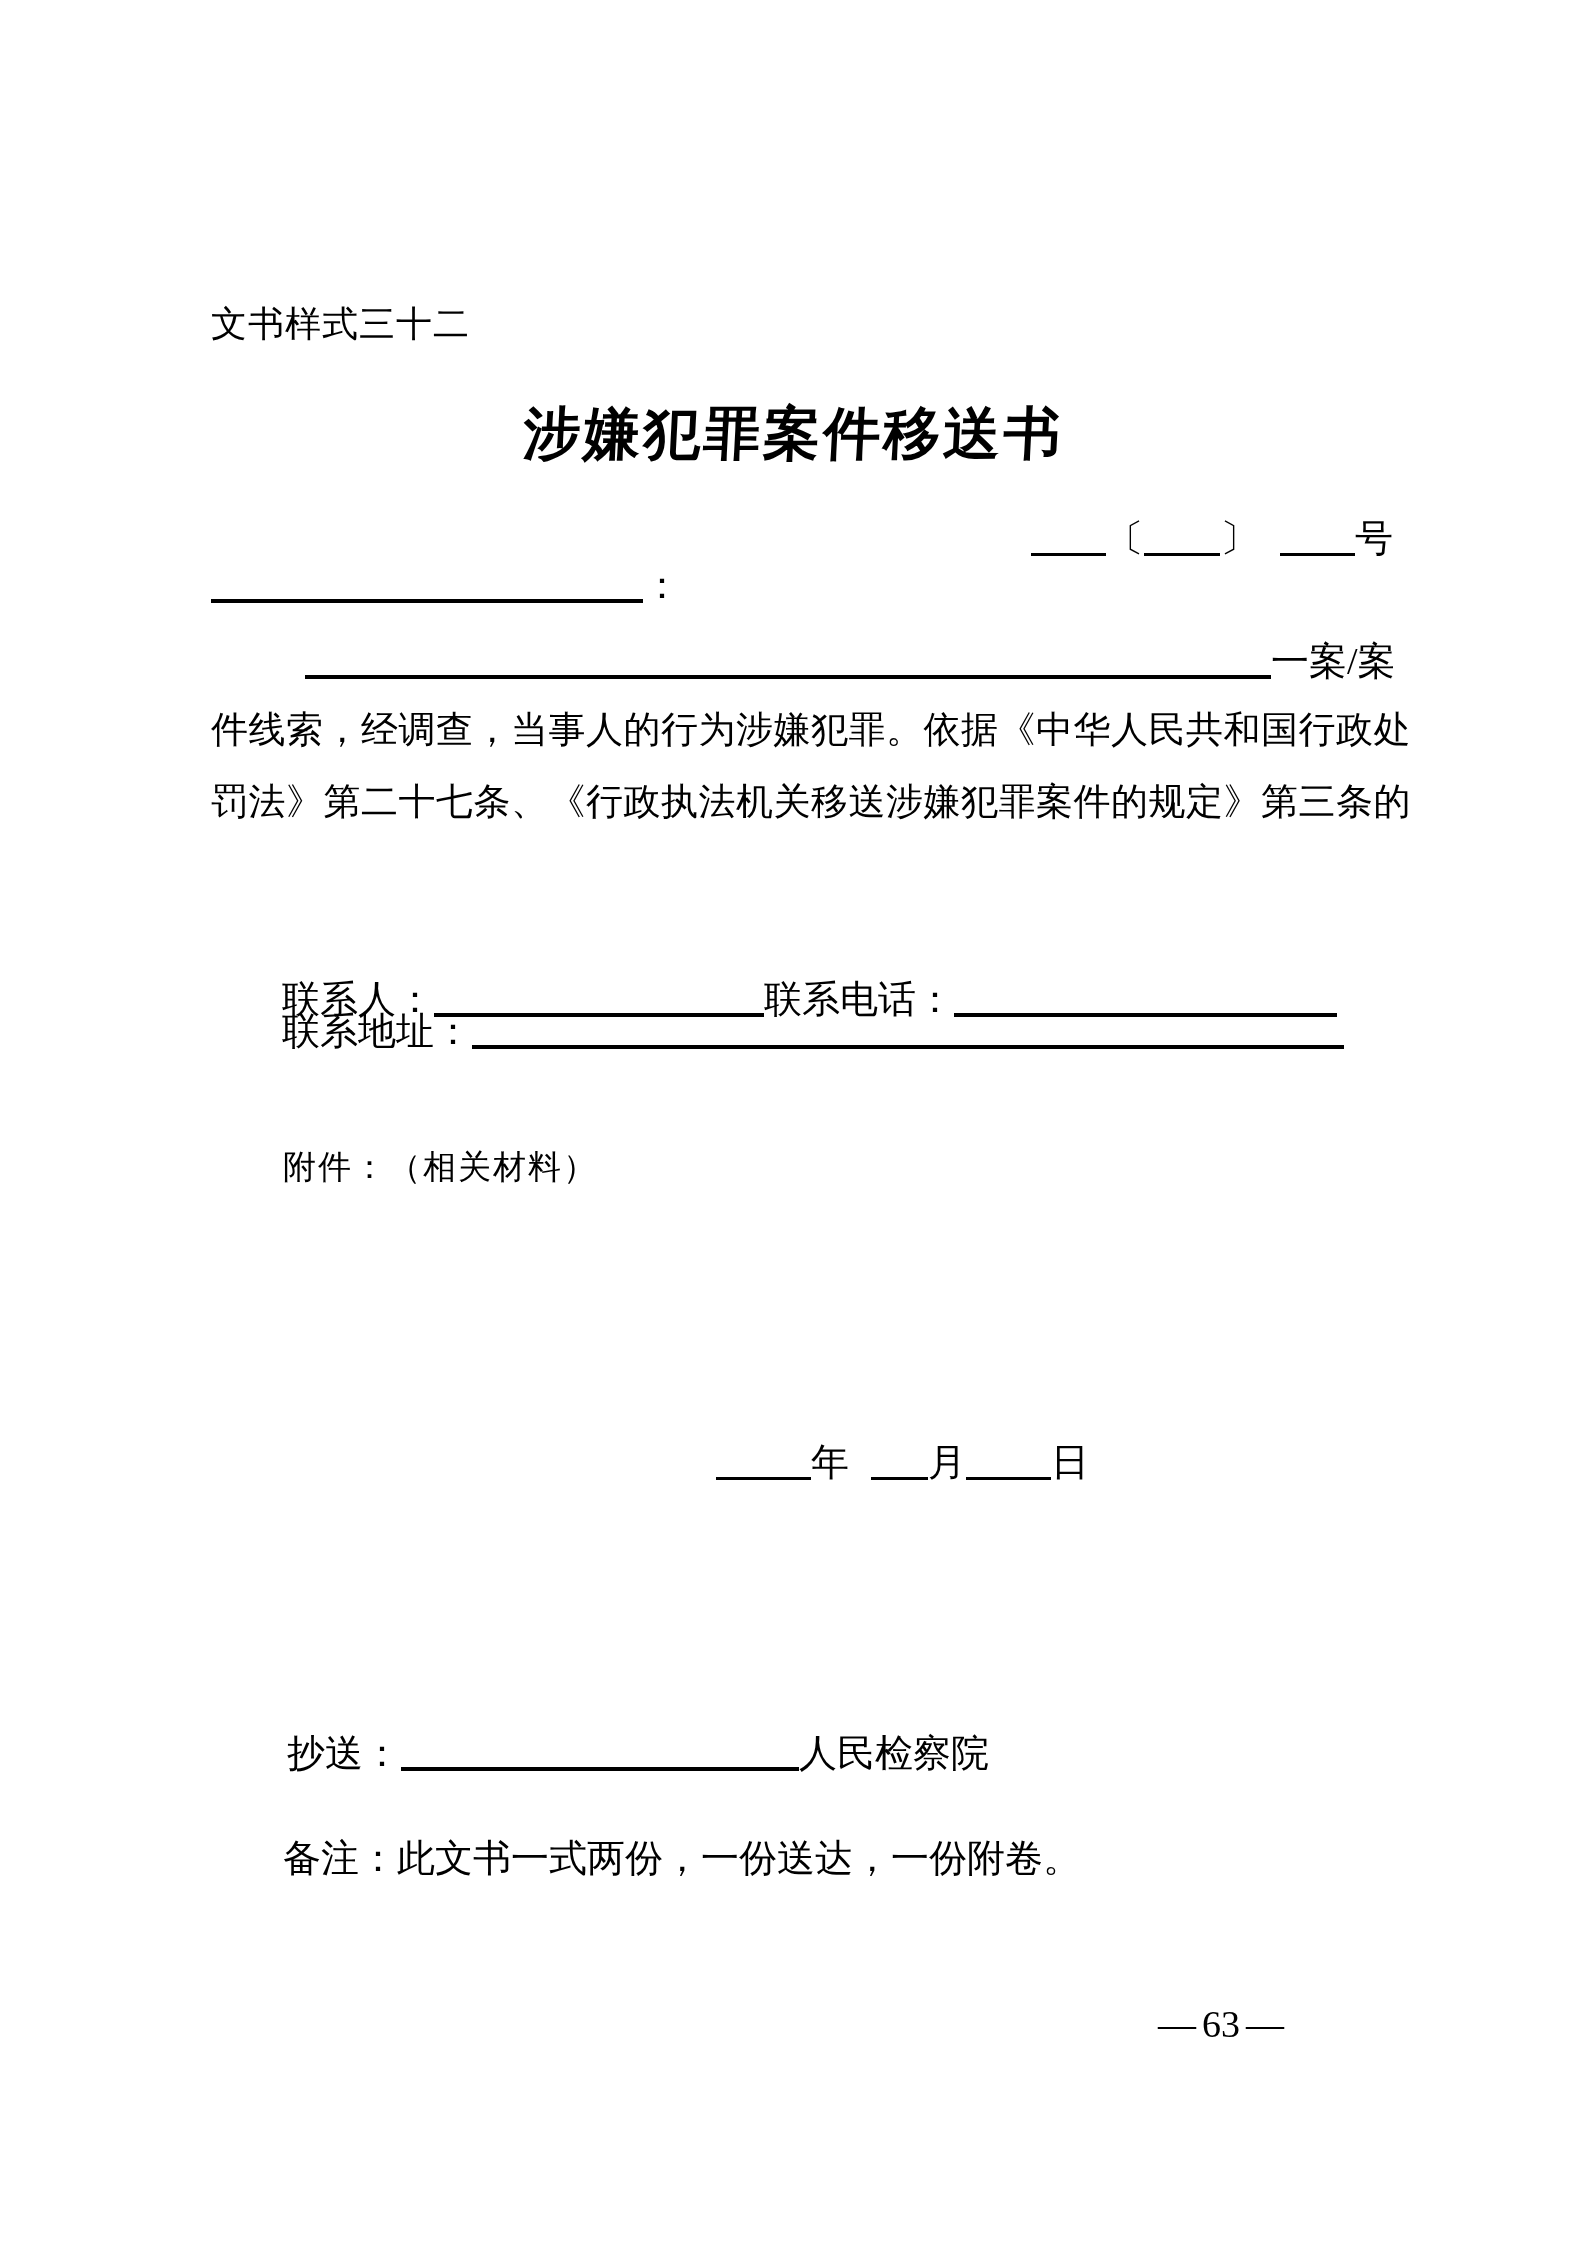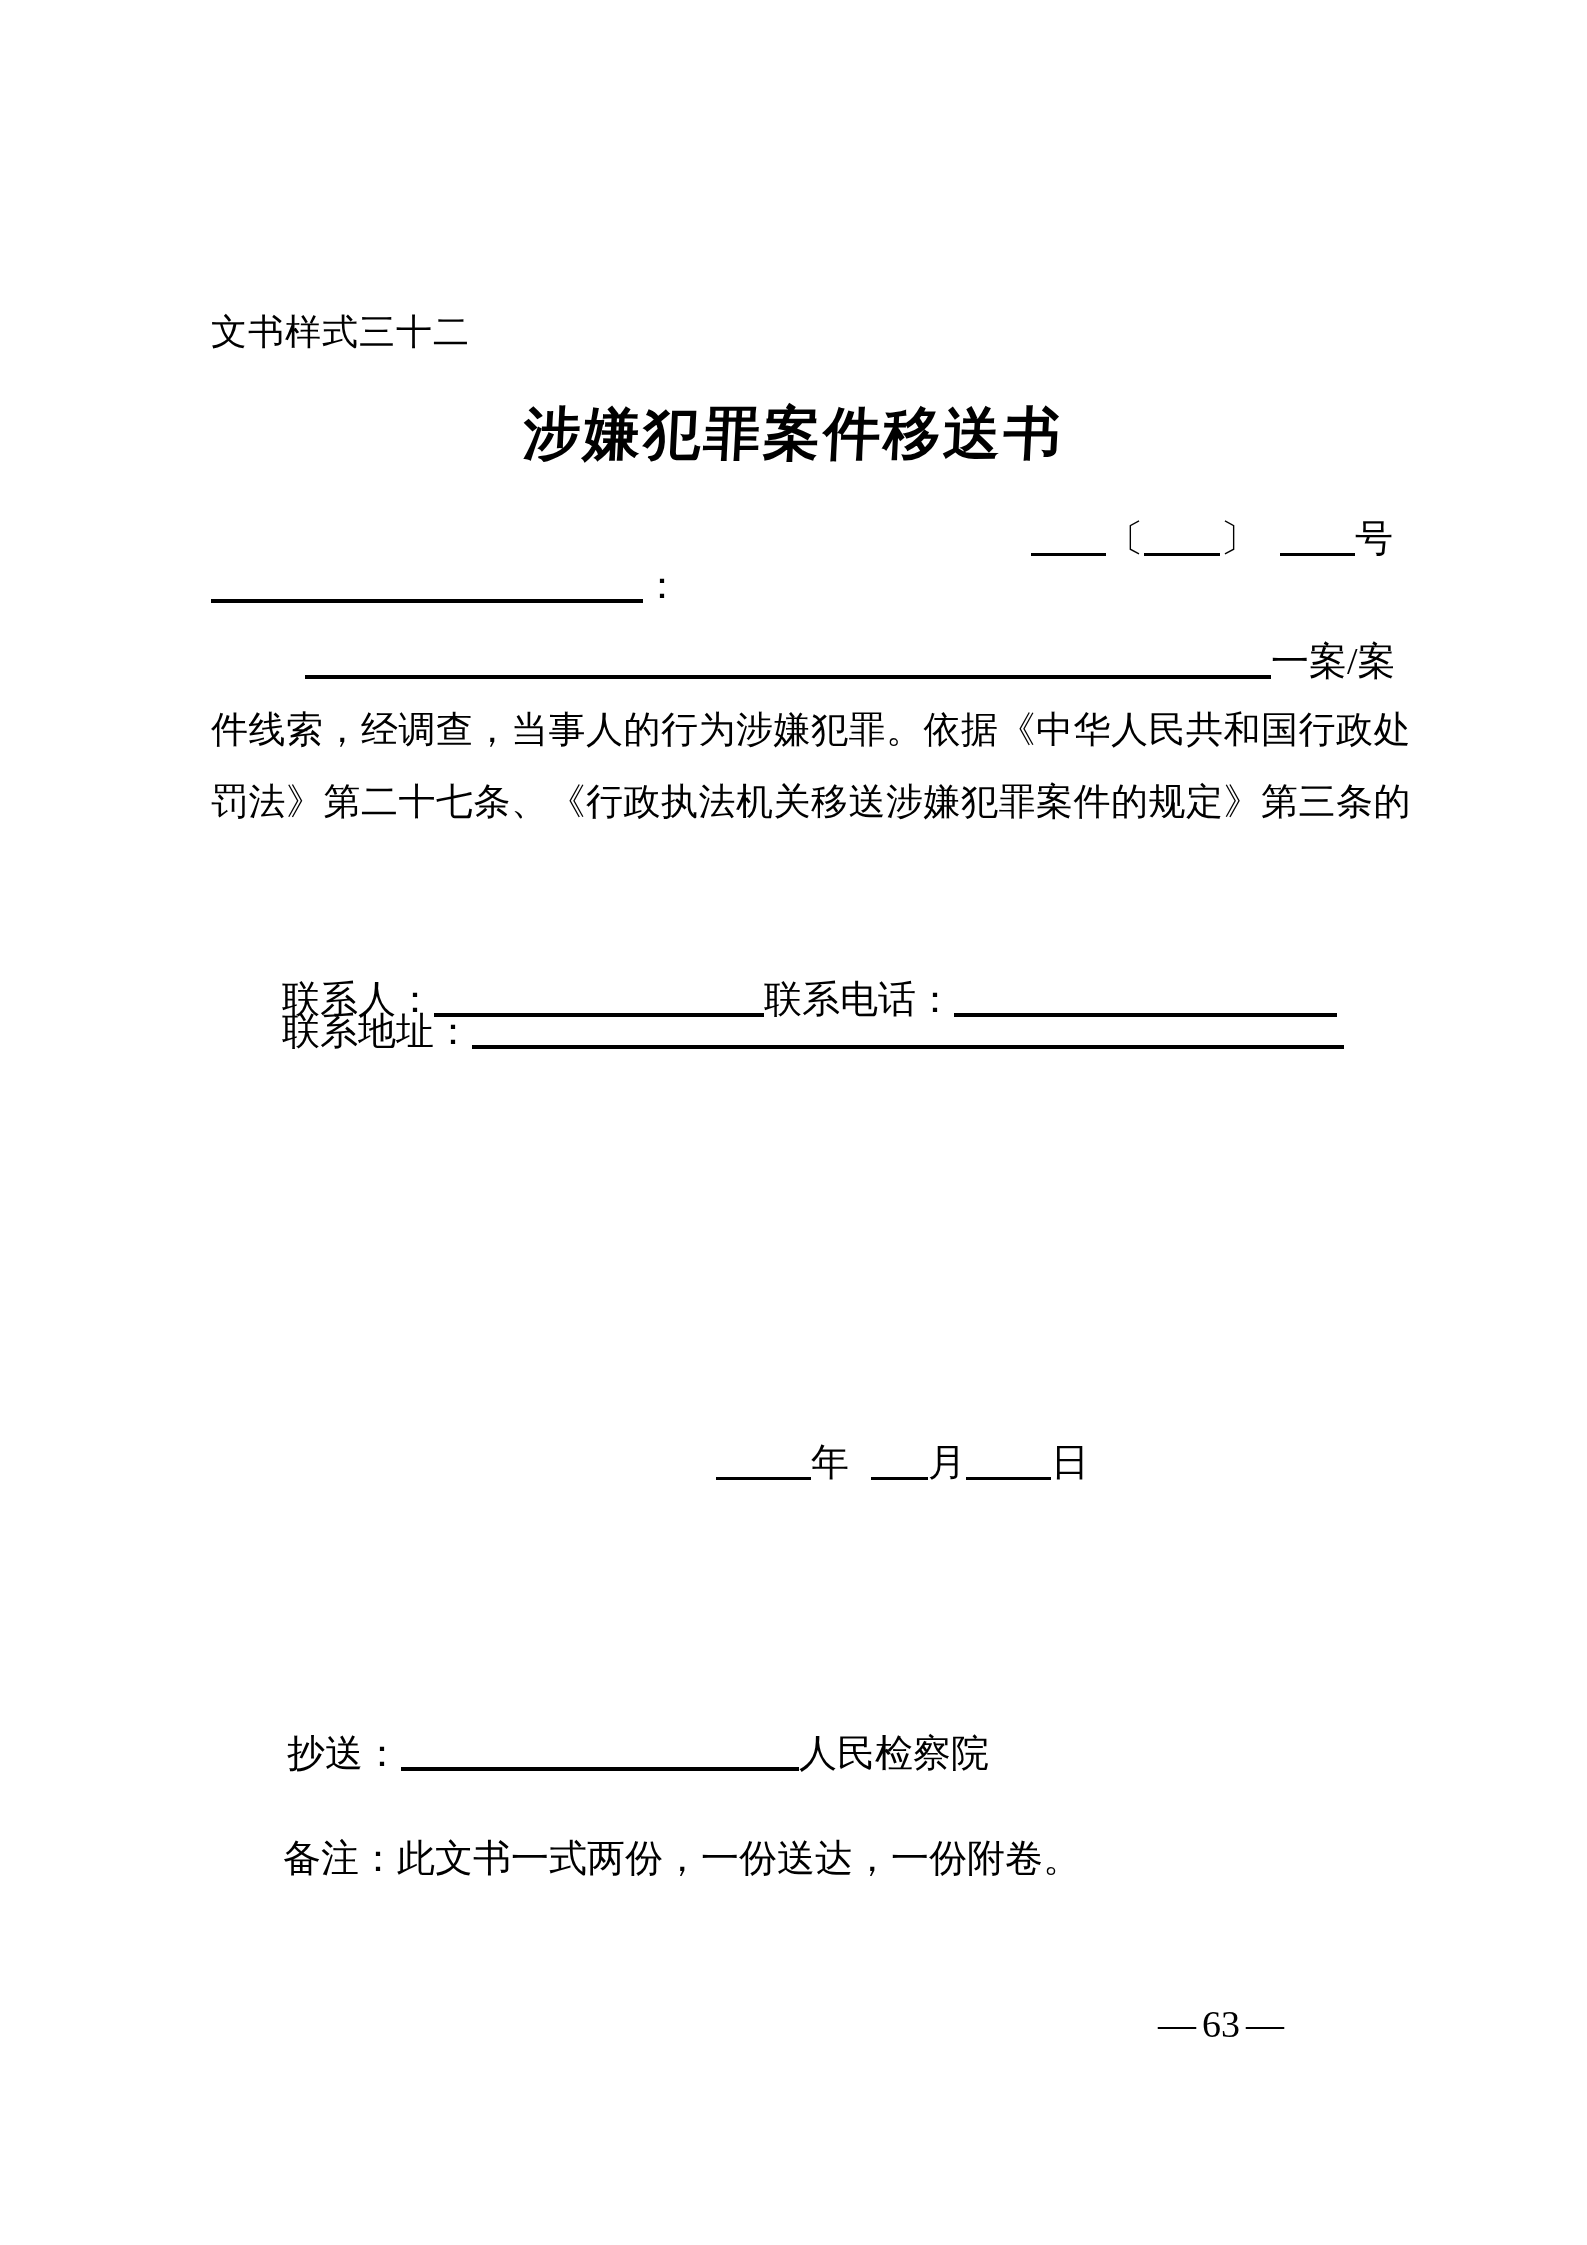--- a/index.html
+++ b/index.html
@@ -28,21 +28,21 @@
     top:5px;
   }
   .thin{border-bottom-width:3px;}
   .w75{width:75px}.w76{width:76px}.w432{width:432px}.w966{width:966px}
   .w330{width:330px}.w383{width:383px}.w872{width:872px}
   .w95{width:95px}.w57{width:57px}.w85{width:85px}.w398{width:398px}
   .sp94{display:inline-block;width:94px}
   .gap22{display:inline-block;width:22px}
 
   .doc-label{
-    position:absolute;left:211px;top:308px;
+    position:absolute;left:211px;top:300px;
     font-size:36px;letter-spacing:1px;
   }
   .doc-title{
     position:absolute;left:0;right:0;top:396px;
     margin:0;text-align:center;
     font-size:57px;font-weight:bold;letter-spacing:3px;
     transform:skewX(-3deg);
   }
   .number-line{right:194px;top:510px;}
   .recipient-line{left:211px;top:556px;}
@@ -84,20 +84,21 @@
   <div class="line body-line bl1">罚法》第二十七条、《行政执法机关移送涉嫌犯罪案件的规定》第三条的</div>
 
   <div class="line contact-line">
     <span>联系人：</span><span class="blank w330"></span><span>联系电话：</span><span class="blank w383"></span>
   </div>
 
   <div class="line address-line">
     <span>联系地址：</span><span class="blank w872"></span>
   </div>
 
+  <div class="line attachment-line">附件：（相关材料）</div>
 
 
   <div class="line date-line">
     <span class="blank thin w95"></span><span>年</span><span class="gap22"></span><span class="blank thin w57"></span><span>月</span><span class="blank thin w85"></span><span>日</span>
   </div>
 
   <div class="line cc-line">
     <span>抄送：</span><span class="blank w398"></span><span>人民检察院</span>
   </div>
 

